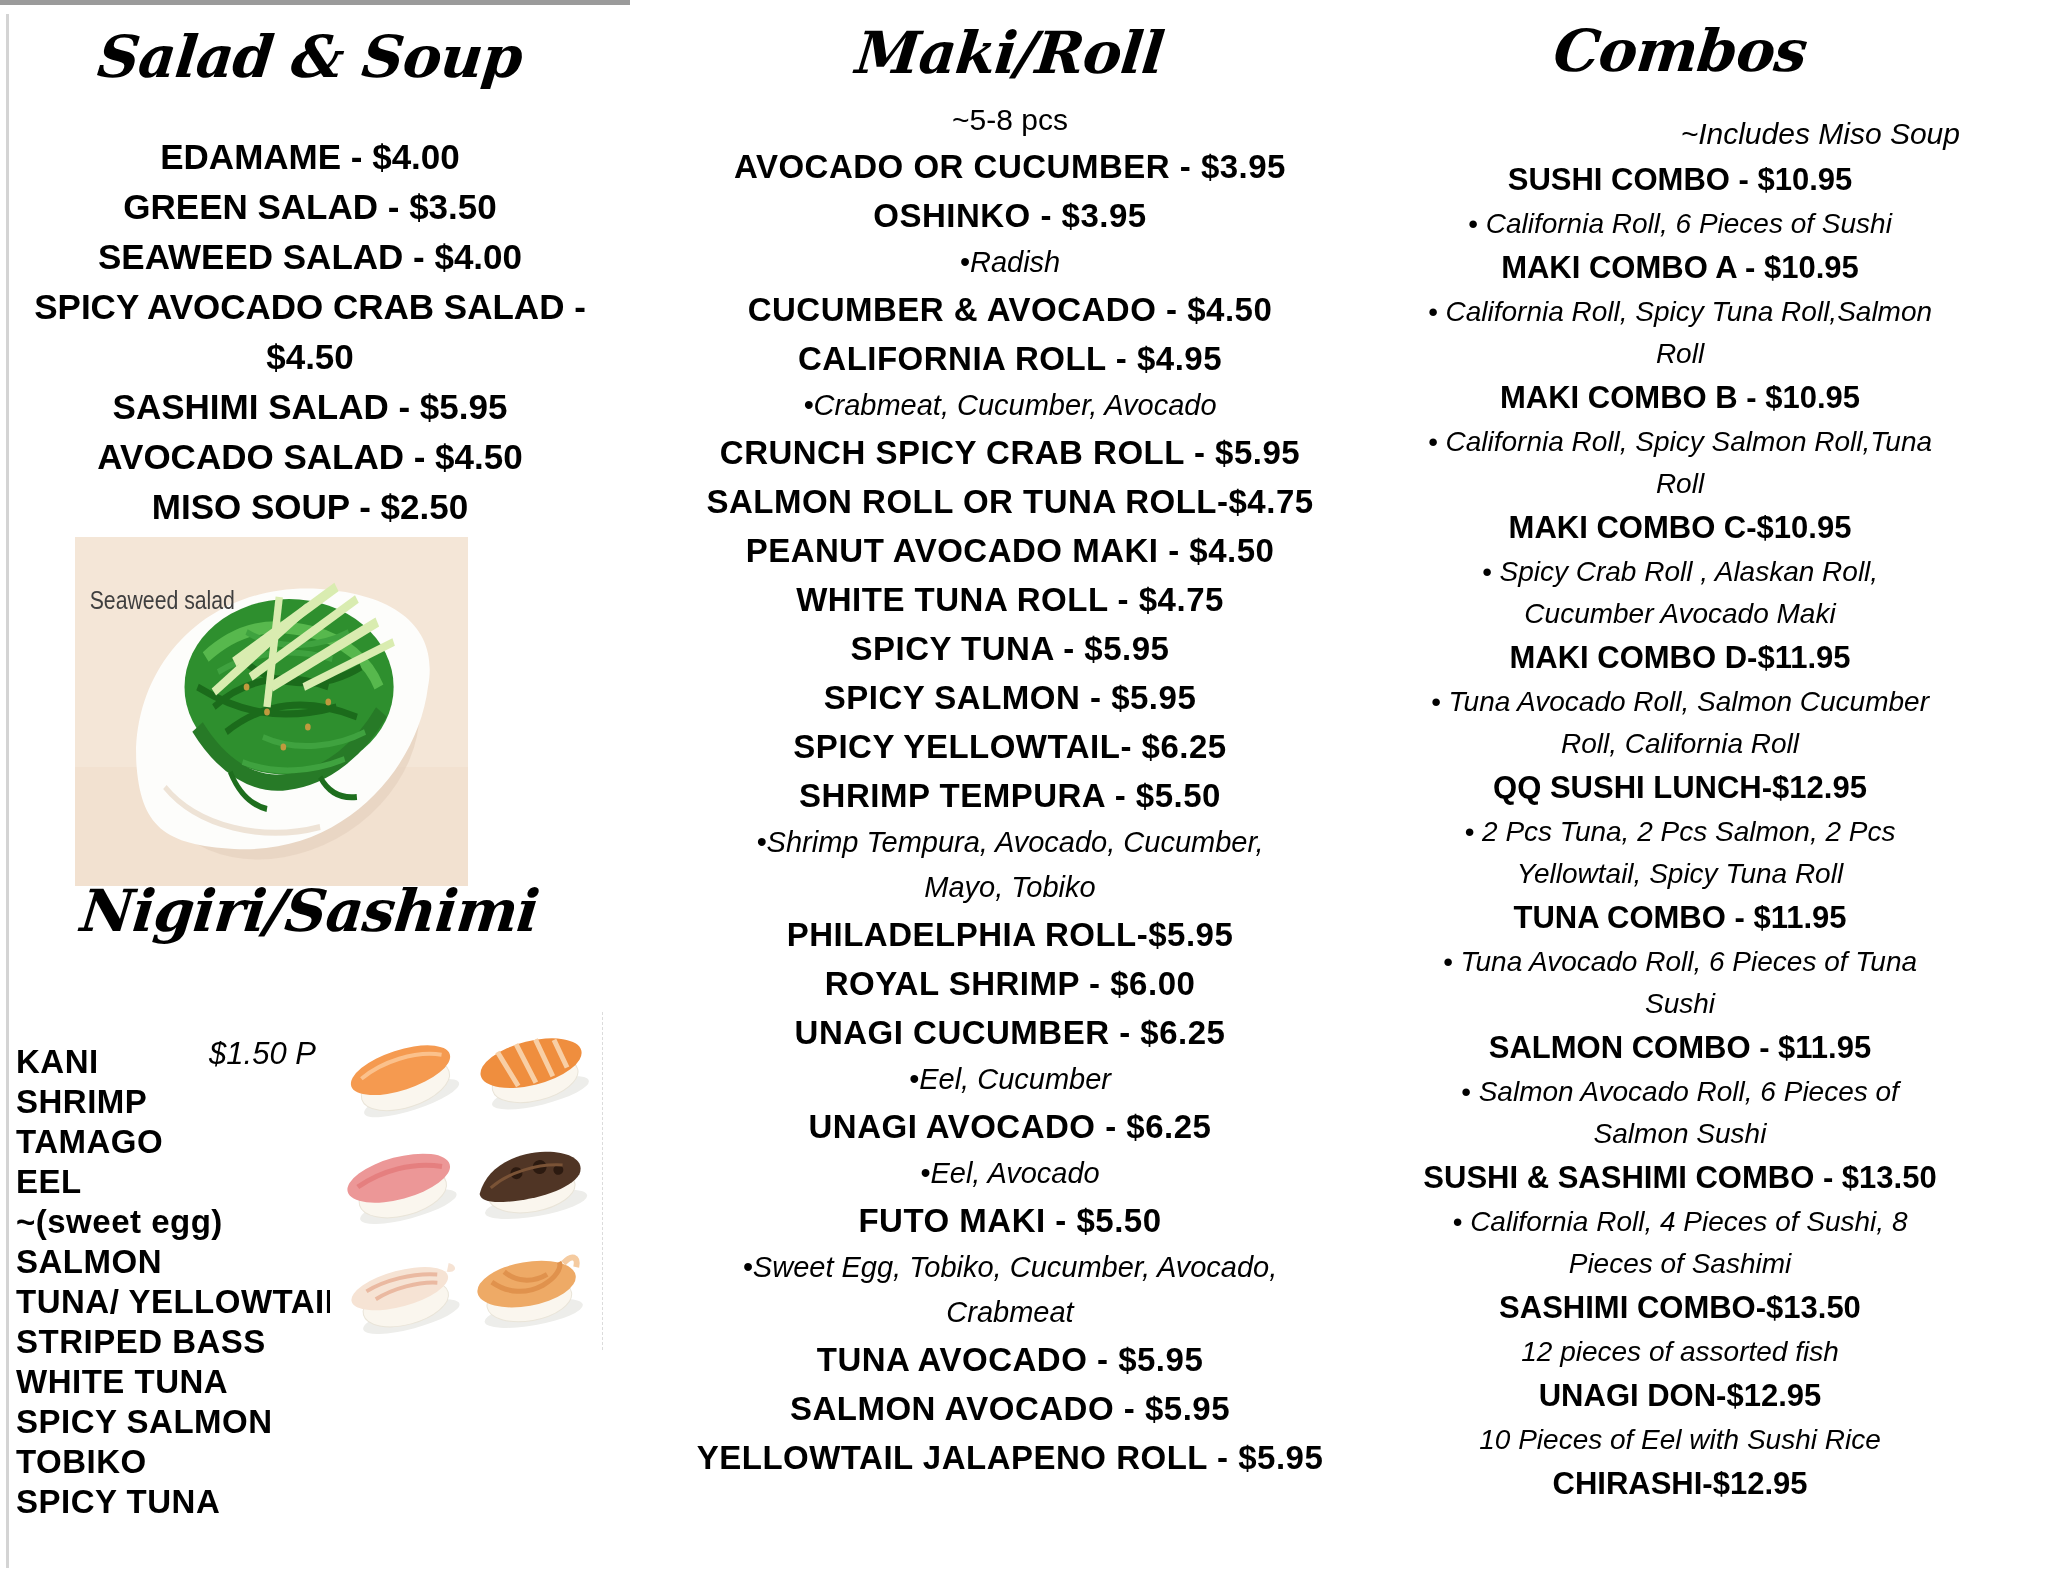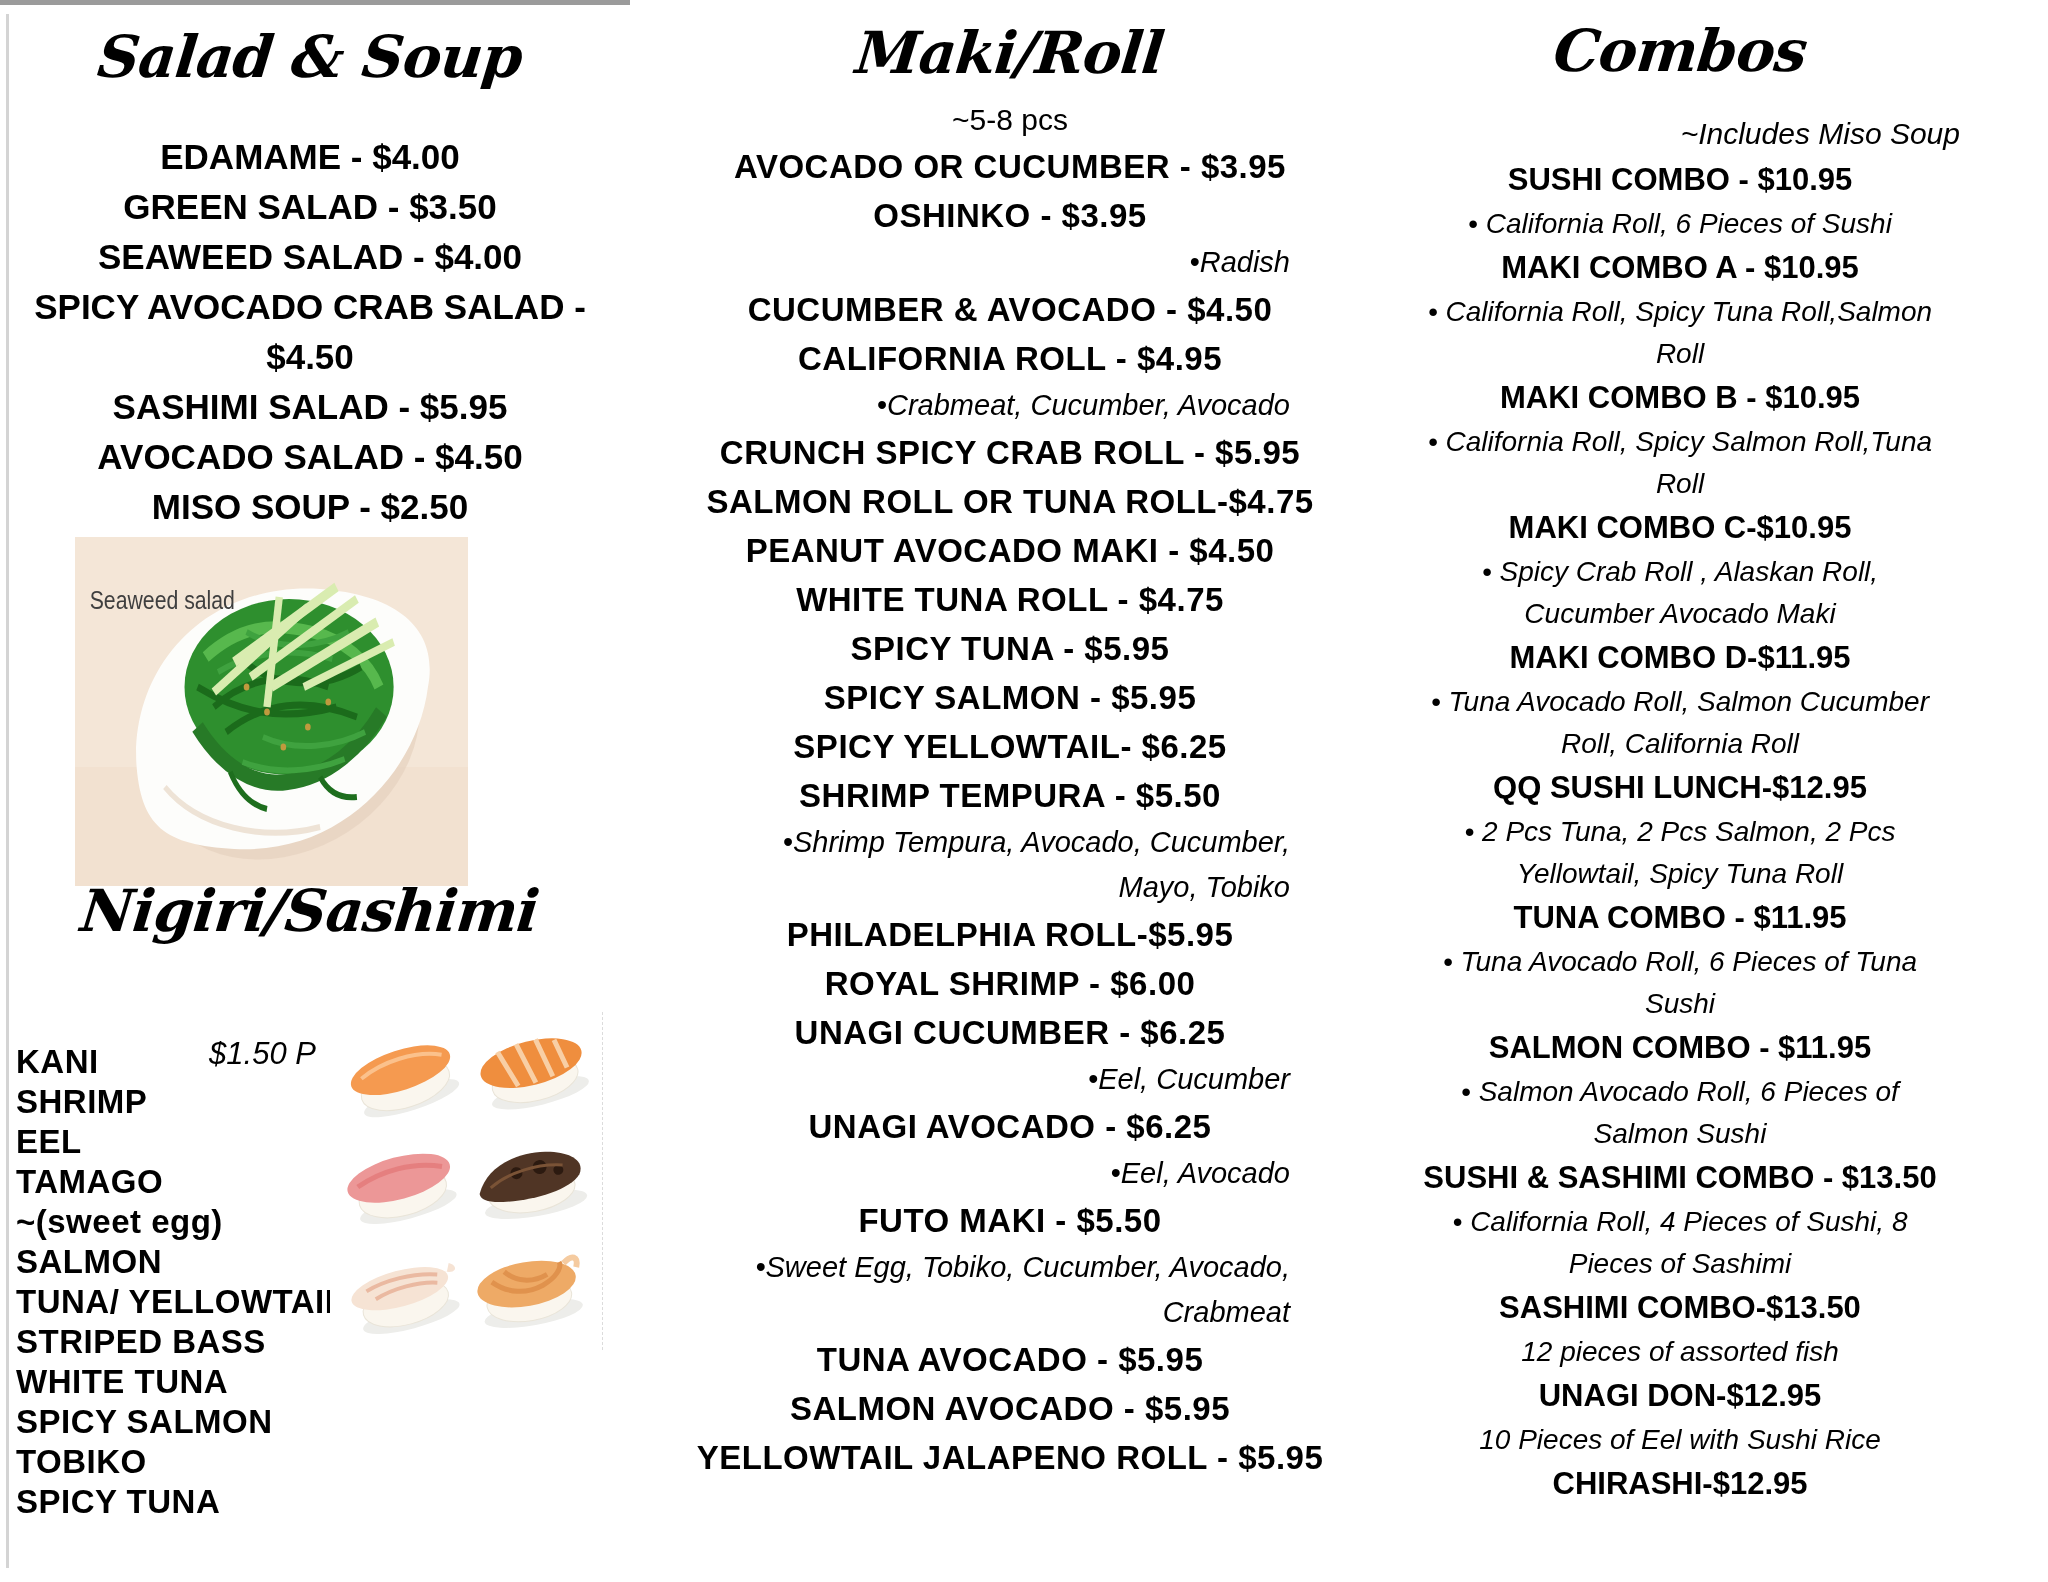--- a/index.html
+++ b/index.html
@@ -30,21 +30,21 @@
   #salad-items      { position:absolute; left:10px; top:132px; width:600px; text-align:center; }
   #col-maki         { left:620px; top:20px;  width:780px; }
   #col-combos       { left:1400px; top:18px; width:560px; }
   #maki-lines   { margin-top:10px; }
   #combos-lines { margin-top:26px; }
 
   
   #salad-items .item-bold { font-weight:bold; font-size:35px; line-height:50px; }
 
   #maki-lines .item-bold { font-weight:bold; font-size:33px; line-height:49px; letter-spacing:.5px; white-space:nowrap; }
-  #maki-lines .item-sub  { font-style:italic; font-size:29px; line-height:45px; max-width:560px; margin:0 auto;text-align:right; }
+  #maki-lines .item-sub  { font-style:italic; font-size:29px; line-height:45px; max-width:560px; margin:0 auto; }
   #maki-lines .item-note { font-size:30px; line-height:45px; }
 
   #combos-lines .item-bold { font-weight:bold; font-size:31px; line-height:46px; white-space:nowrap; }
   #combos-lines .item-sub  { font-style:italic; font-size:28px; line-height:42px; max-width:510px; margin:0 auto; }
   #combos-lines .item-note { font-style:italic; font-size:30px; line-height:46px;text-align:right; }
 
   
   #nigiri-title { position:absolute; left:10px; top:878px; width:600px; text-align:center; z-index:1; }
   #nigiri-price { position:absolute; left:10px; top:1036px; width:505px; text-align:center;
                   font-style:italic; font-size:31px; z-index:1; }
@@ -112,22 +112,22 @@
   </svg>
 </div>
 
 <div class="title-wrap" id="nigiri-title">
   <span class="script-title">Nigiri/Sashimi</span>
 </div>
 <div id="nigiri-price">$1.50 P</div>
 <div id="nigiri-list">
     <div class="line item-bold">KANI</div>
     <div class="line item-bold">SHRIMP</div>
+    <div class="line item-bold">TAMAGO</div>
     <div class="line item-bold">EEL</div>
-    <div class="line item-bold">TAMAGO</div>
     <div class="line item-bold">~(sweet egg)</div>
     <div class="line item-bold">SALMON</div>
     <div class="line item-bold">TUNA/ YELLOWTAIL</div>
     <div class="line item-bold">STRIPED BASS</div>
     <div class="line item-bold">WHITE TUNA</div>
     <div class="line item-bold">SPICY SALMON</div>
     <div class="line item-bold">TOBIKO</div>
     <div class="line item-bold">SPICY TUNA</div>
   </div>
 

